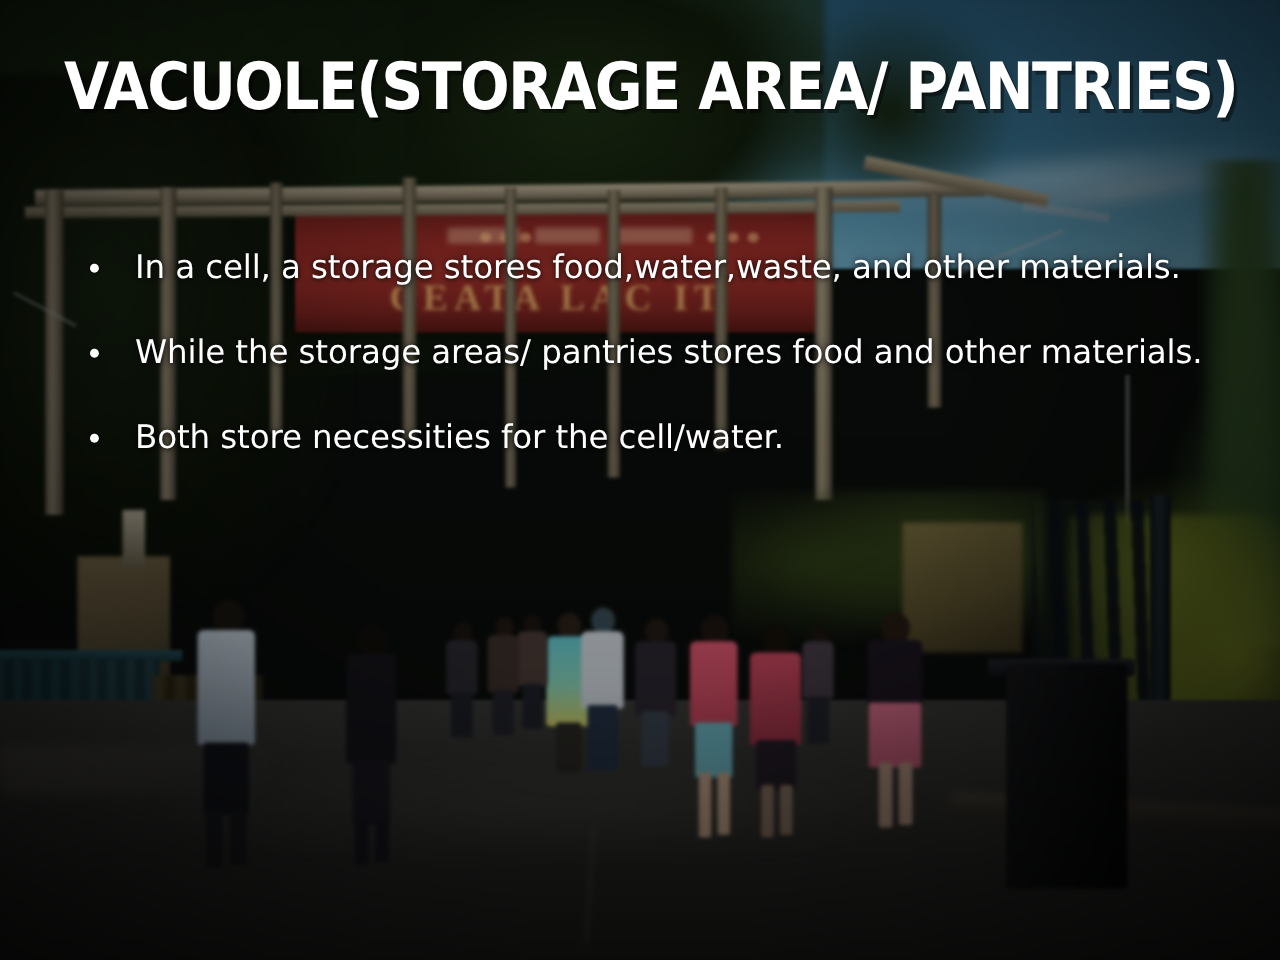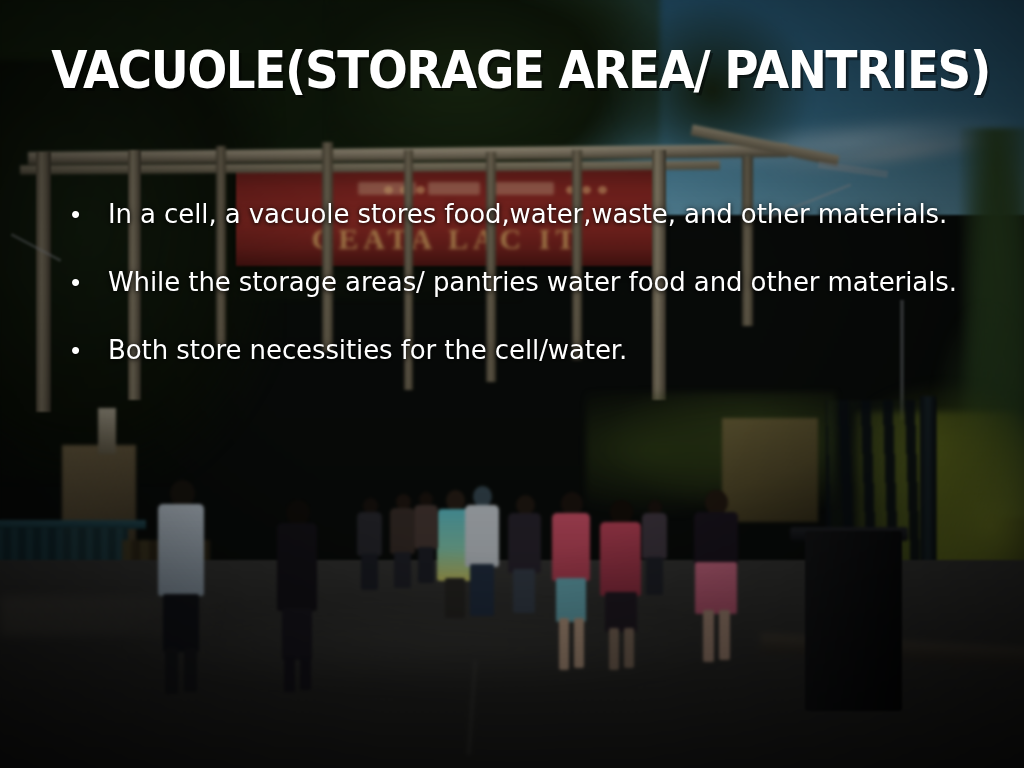--- a/index.html
+++ b/index.html
@@ -503,26 +503,26 @@
   </div>
 
   <div class="content">
 
     <div class="title">VACUOLE(STORAGE AREA/ PANTRIES)</div>
 
     <div class="bullets">
 
       <div class="bullet-row">
         <span class="bullet-dot">•</span>
-        <span class="bullet-text">In a cell, a vacuole stores food,water,waste, and other materials.</span>
+        <span class="bullet-text">In a cell, a storage stores food,water,waste, and other materials.</span>
       </div>
 
       <div class="bullet-row">
         <span class="bullet-dot">•</span>
-        <span class="bullet-text">While the storage areas/ pantries water food and other materials.</span>
+        <span class="bullet-text">While the storage areas/ pantries stores food and other materials.</span>
       </div>
 
       <div class="bullet-row">
         <span class="bullet-dot">•</span>
         <span class="bullet-text">Both store necessities for the cell/water.</span>
       </div>
 
     </div>
   </div>
 

